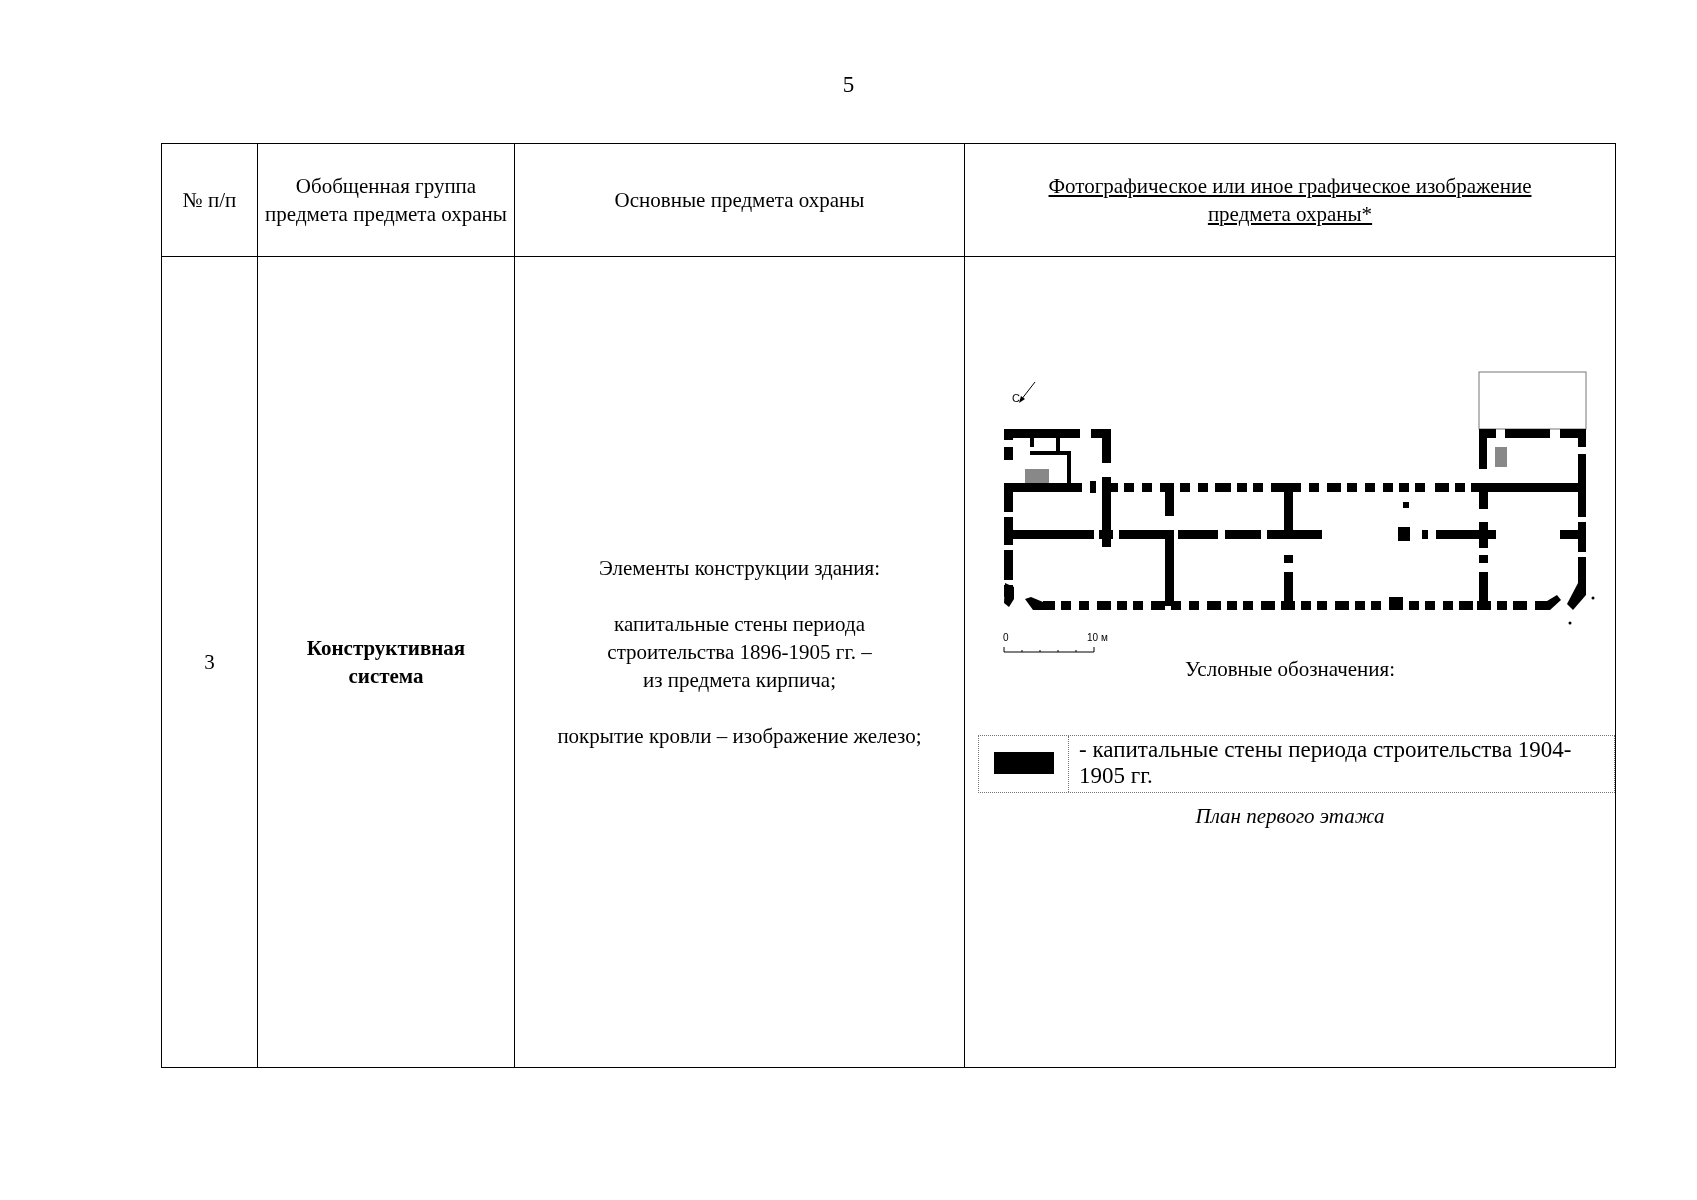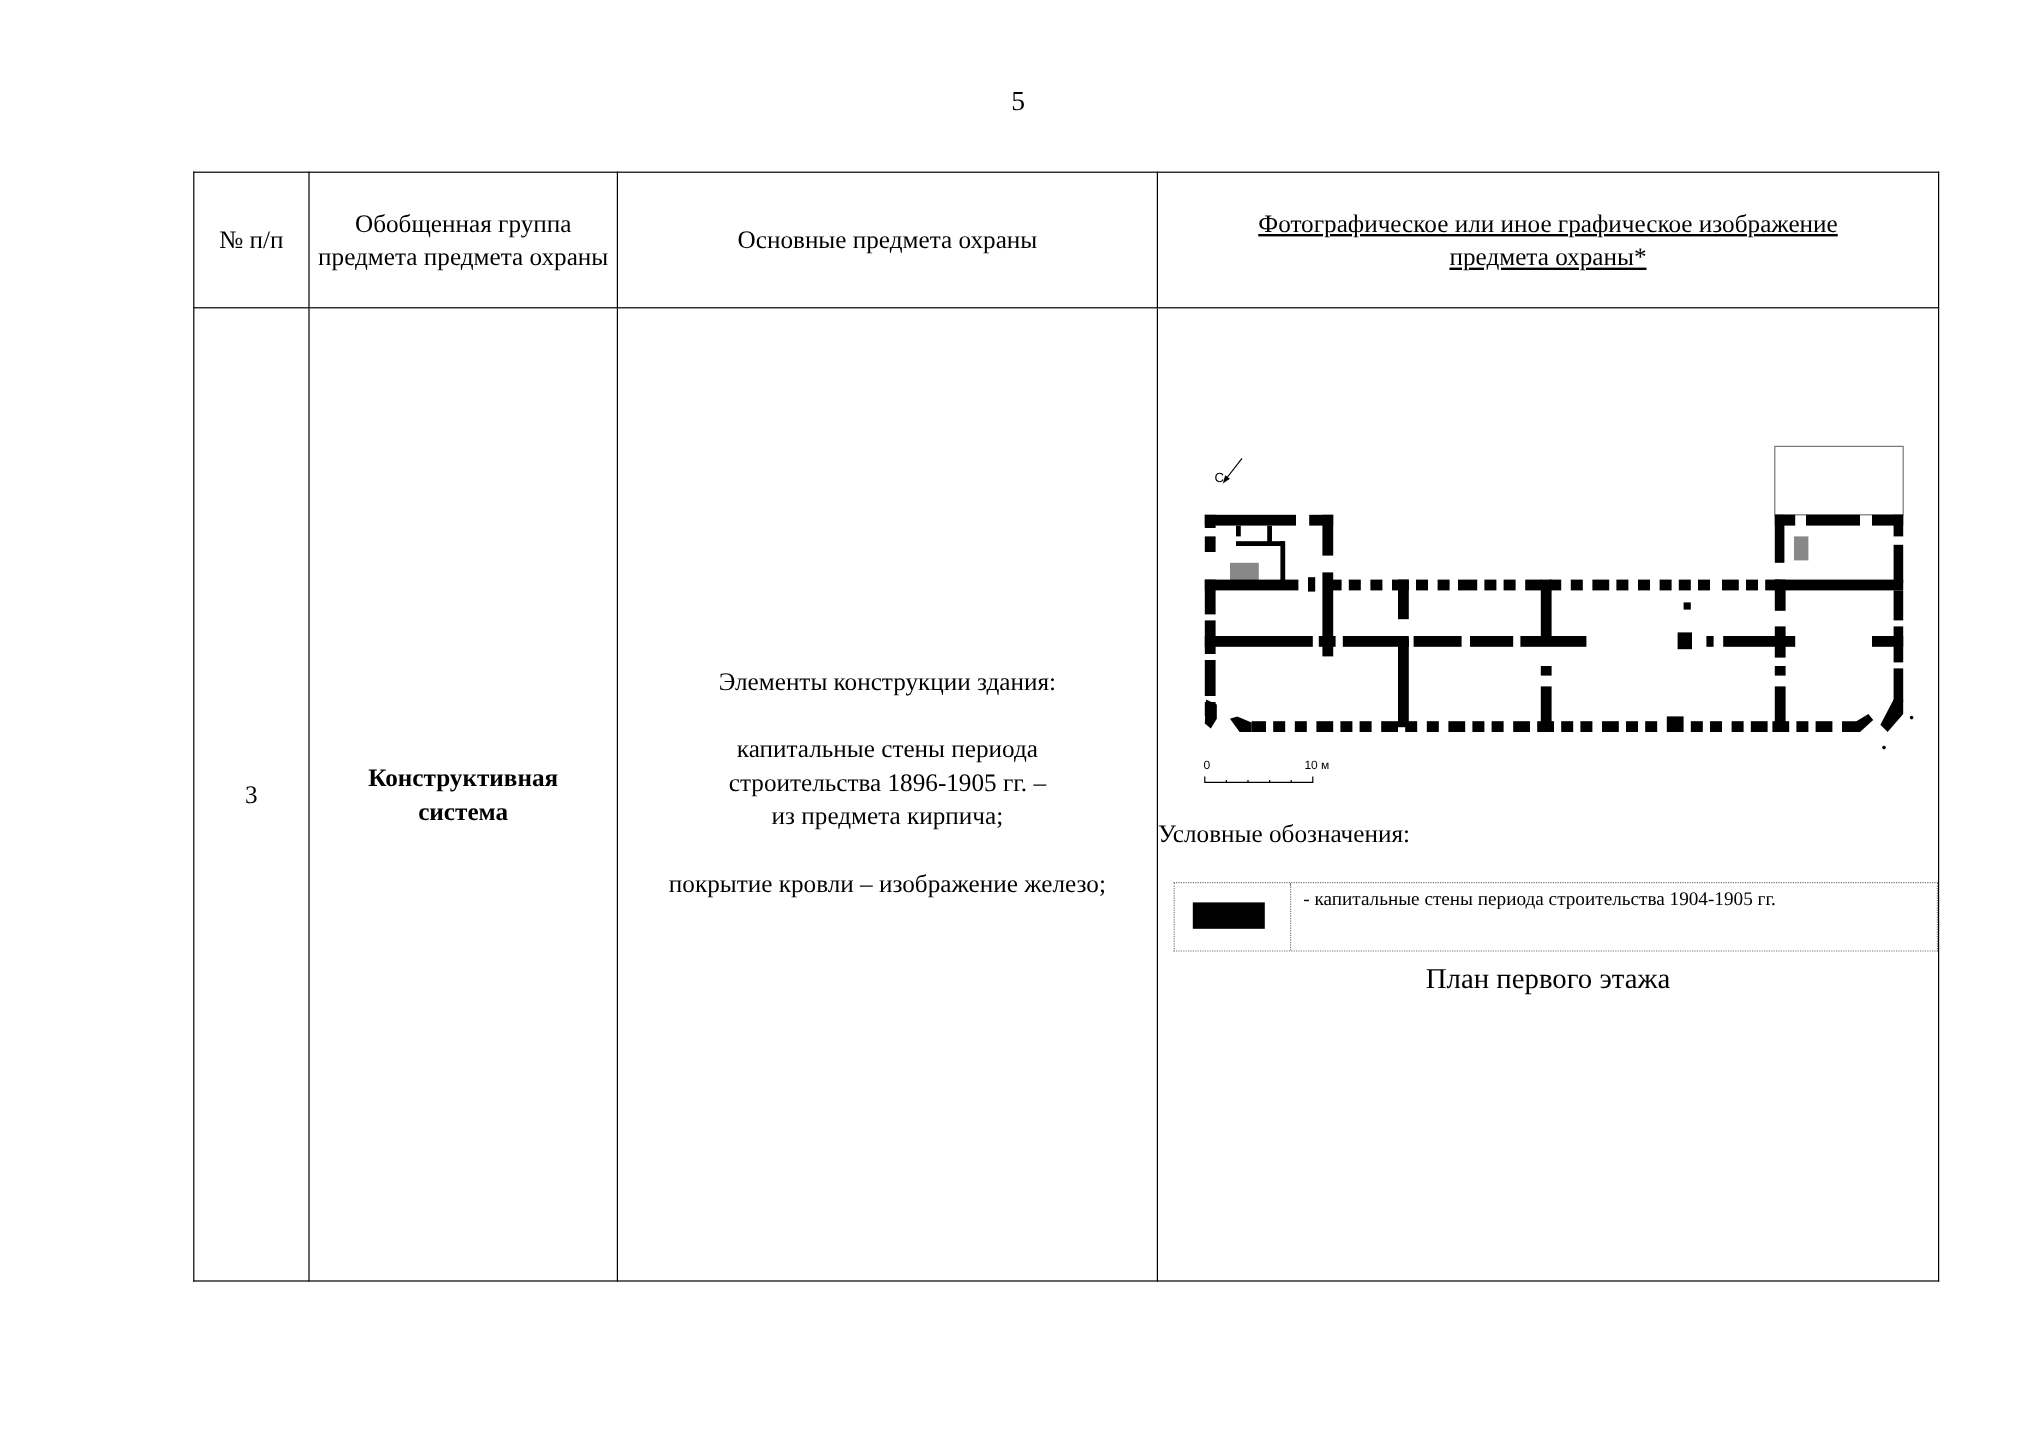--- a/index.html
+++ b/index.html
@@ -10,27 +10,27 @@
                border-collapse: collapse; table-layout: fixed; }
   table.main td, table.main th { border: 1.5px solid #000; font-weight: normal; text-align: center;
                vertical-align: middle; font-size: 21px; line-height: 28px; padding: 0 6px; }
   .h-row { height: 113px; }
   col.c1 { width: 96px; } col.c2 { width: 257px; } col.c3 { width: 450px; } col.c4 { width: 651px; }
   .cell-text p { margin: 0; }
   .gap { height: 28px; }
   .img-cell { position: relative; padding: 0 !important; }
   .img-wrap { position: absolute; left: 0; top: 0; right: 0; bottom: 0; }
   .plan-svg { position: absolute; left: 30px; top: 110px; }
-  .legend-title { position: absolute; left: 0; right: 0; top: 424px; text-align: left; font-size: 21px; }
+  .legend-title { position: absolute; left: 0; right: 0; top: 398px; text-align: center; font-size: 21px; }
   .legend-box { position: absolute; left: 13px; top: 478px; width: 635px; height: 56px;
                 border: 1px dotted #777; display: flex; }
   .legend-swatch-cell { width: 96px; border-right: 1px dotted #777; position: relative; }
   .legend-swatch { position: absolute; left: 15px; top: 16px; width: 60px; height: 22px; background: #000; }
-  .legend-text { padding: 0 10px; text-align: left; font-size: 16px; line-height: 26px; padding-top: 1px; }
-  .plan-caption { position: absolute; left: 0; right: 0; top: 545px; font-size: 24px; }
+  .legend-text { padding: 0 10px; text-align: left; font-size: 23px; line-height: 26px; padding-top: 1px; }
+  .plan-caption { position: absolute; left: 0; right: 0; top: 545px; font-size: 21px; font-style: italic; }
 </style>
 </head>
 <body>
 
 <div class="page-num">5</div>
 
 <table class="main">
   <colgroup>
       <col class="c1">
       <col class="c2">

